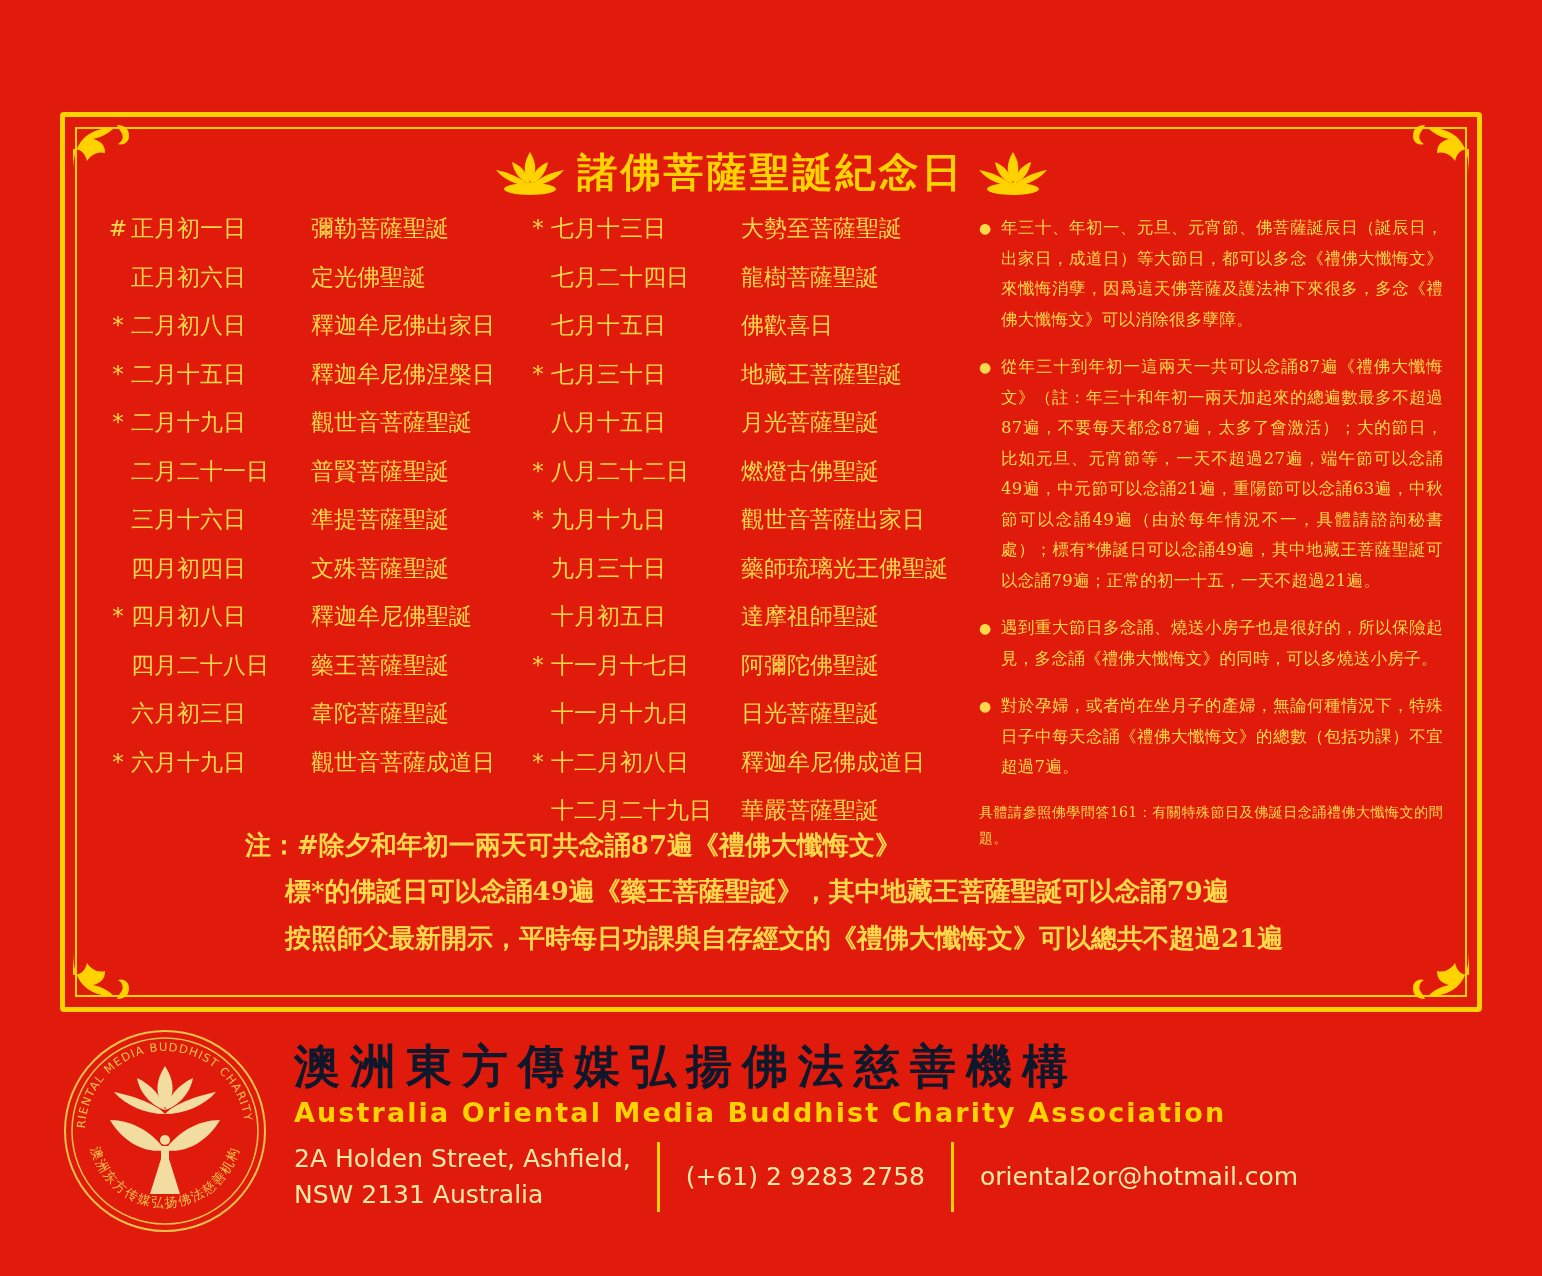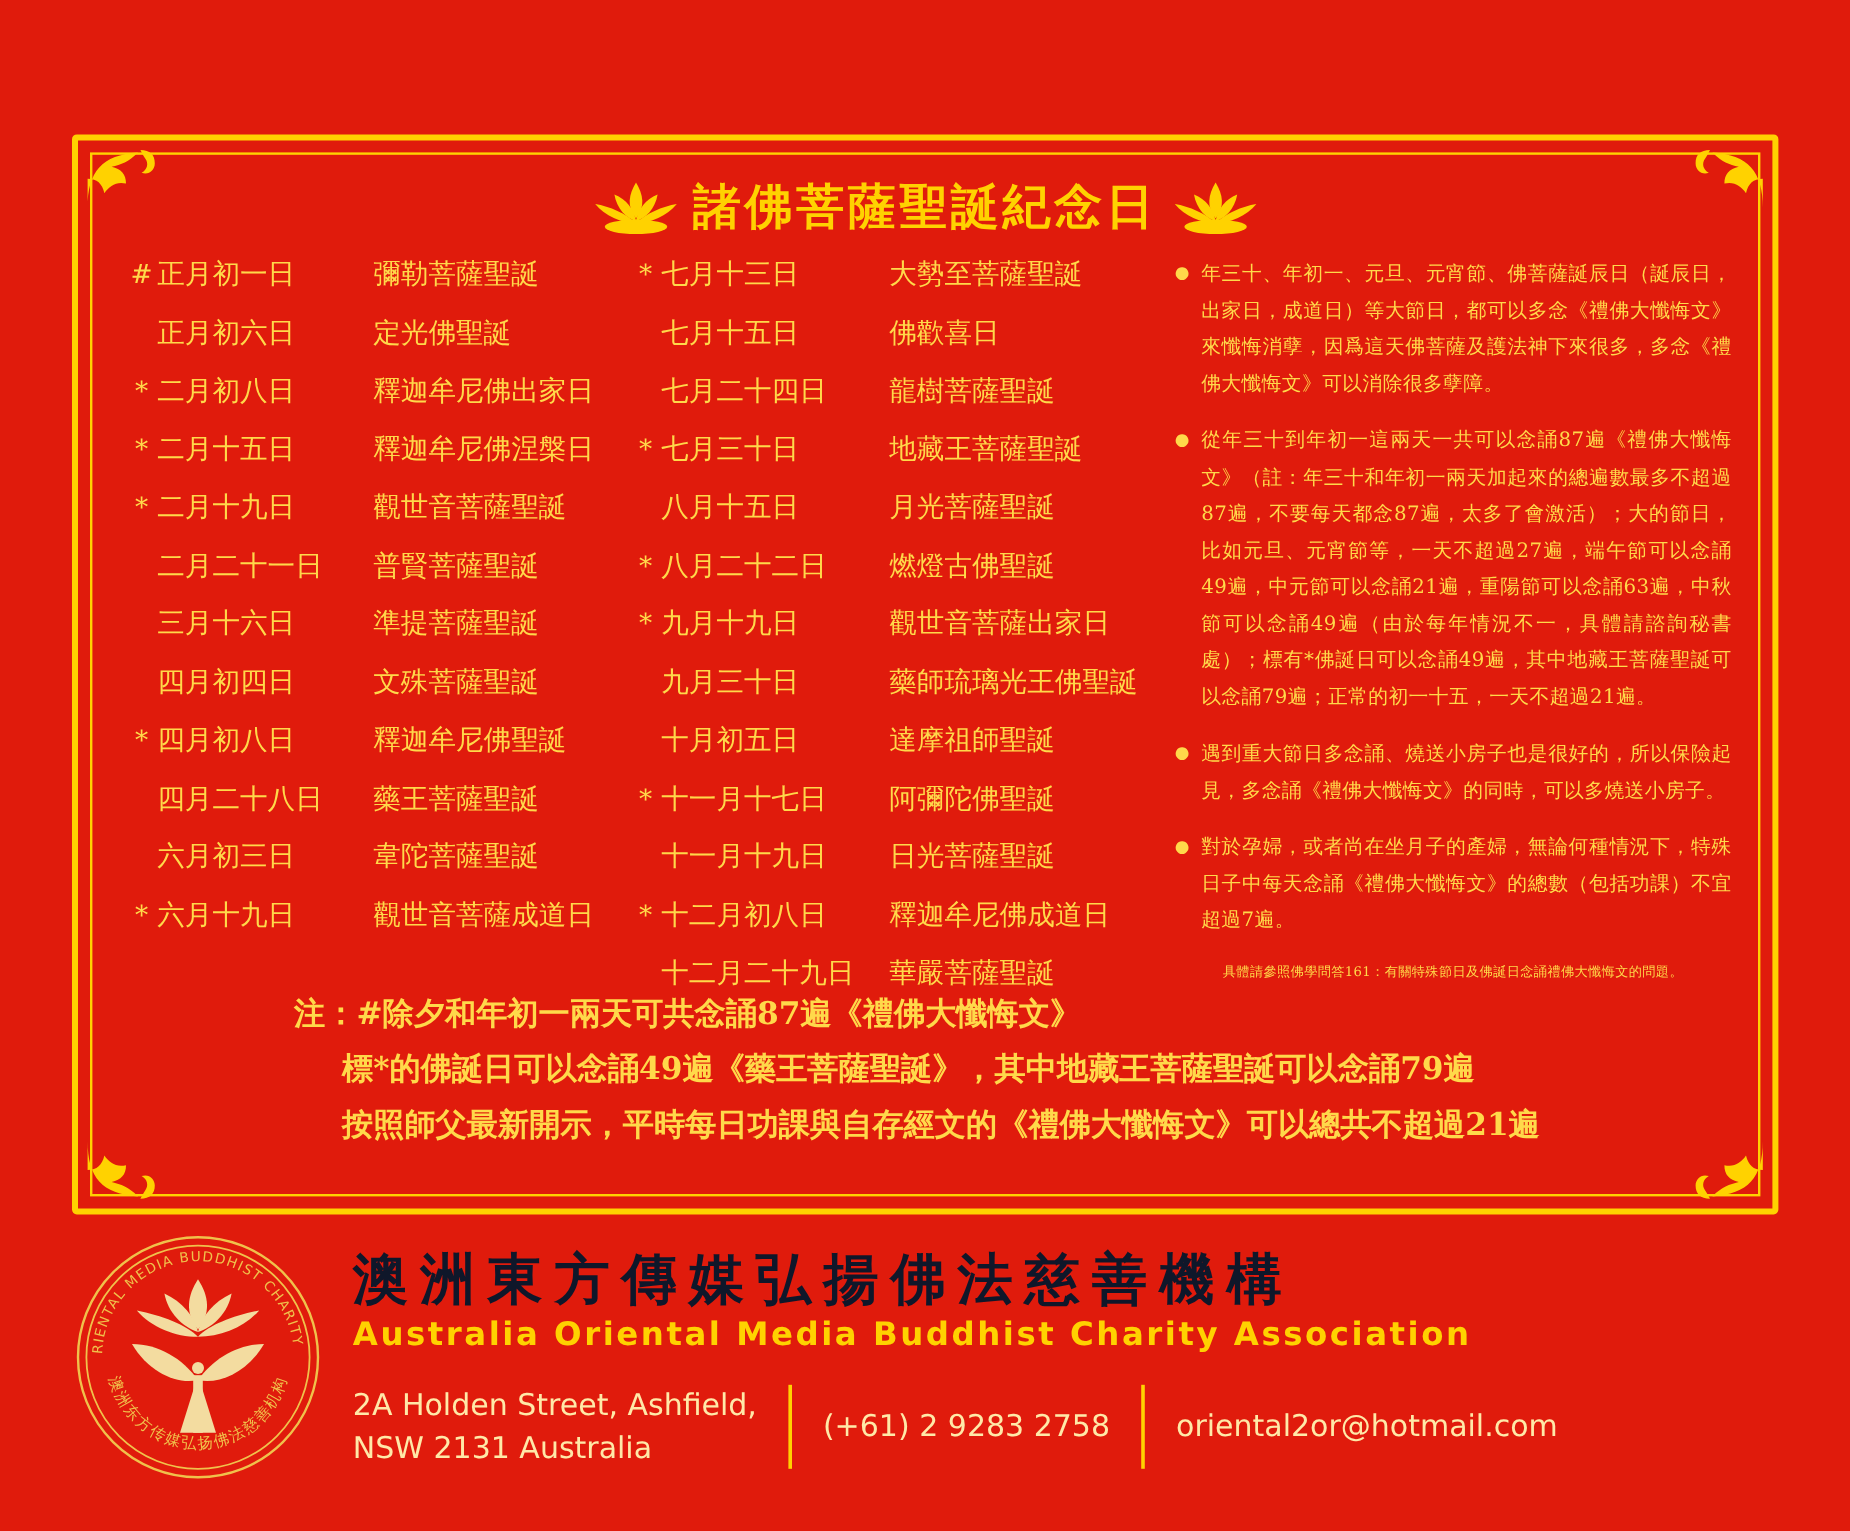--- a/index.html
+++ b/index.html
@@ -149,27 +149,26 @@
     flex: 1 1 auto;
     font-family: "DejaVu Serif", "Liberation Serif", serif;
     font-size: 16.5px;
     line-height: 1.85;
     color: #ffd94a;
     text-align: justify;
     letter-spacing: 0.3px;
   }
   .note-plain {
     font-family: "DejaVu Serif", "Liberation Serif", serif;
-    font-size: 11px;
+    font-size: 14px;
     line-height: 1.85;
     color: #ffd94a;
     text-align: justify;
     letter-spacing: 0.3px;
     padding-left: 0;
-    margin-left: 40px;
   }
 
   
   .footer {
     position: absolute;
     left: 0;
     right: 0;
     top: 1022px;
     height: 254px;
     display: flex;
@@ -200,21 +199,21 @@
     font-weight: bold;
     font-size: 27px;
     letter-spacing: 2.1px;
     color: #ffd200;
     margin-top: 4px;
     white-space: nowrap;
   }
   .contact {
     display: flex;
     align-items: center;
-    margin-top: 25px;
+    margin-top: 13px;
     color: #ffe9a8;
     font-family: "DejaVu Sans", "Liberation Sans", sans-serif;
     font-size: 25px;
     white-space: nowrap;
   }
   .contact .addr { line-height: 1.45; }
   .divider {
     width: 3px;
     background: #ffd200;
     height: 70px;
@@ -345,27 +344,27 @@
     </div>
 
     <div class="cal-col second">
       <div class="row">
         <span class="mark">*</span>
         <span class="date">七月十三日</span>
         <span class="name">大勢至菩薩聖誕</span>
       </div>
       <div class="row">
         <span class="mark"></span>
+        <span class="date">七月二十四日</span>
+        <span class="name">龍樹菩薩聖誕</span>
+      </div>
+      <div class="row">
+        <span class="mark"></span>
         <span class="date">七月十五日</span>
         <span class="name">佛歡喜日</span>
-      </div>
-      <div class="row">
-        <span class="mark"></span>
-        <span class="date">七月二十四日</span>
-        <span class="name">龍樹菩薩聖誕</span>
       </div>
       <div class="row">
         <span class="mark">*</span>
         <span class="date">七月三十日</span>
         <span class="name">地藏王菩薩聖誕</span>
       </div>
       <div class="row">
         <span class="mark"></span>
         <span class="date">八月十五日</span>
         <span class="name">月光菩薩聖誕</span>

